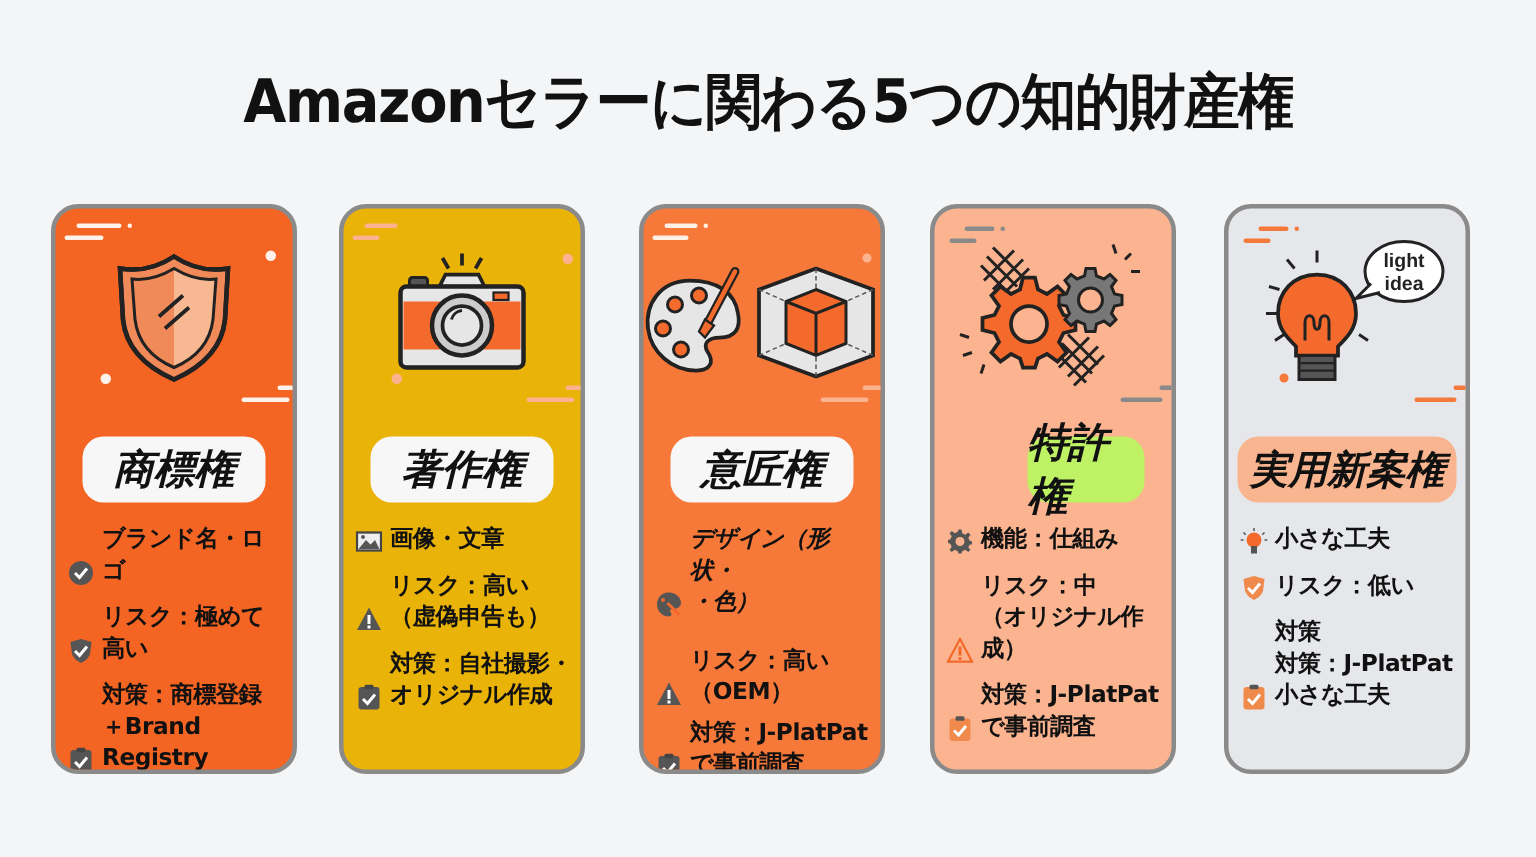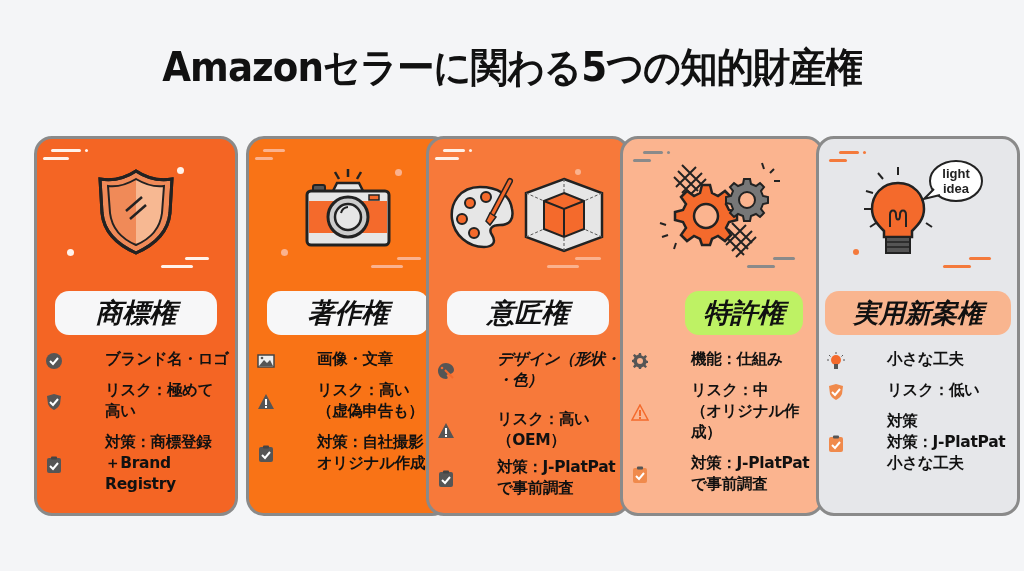--- a/index.html
+++ b/index.html
@@ -8,43 +8,43 @@
     background:#f4f5f7;
     font-family:"DejaVu Sans", "Liberation Sans", sans-serif;
     position:relative;
   }
   .title {
     position:absolute; left:0; top:40px; width:1024px; text-align:center;
     font-size:40px; font-weight:bold; color:#111; letter-spacing:-1px;
     transform:scaleX(0.93);
   }
   .card {
-    position:absolute; top:136px; height:380px; width:204px;
+    position:absolute; top:136px; height:380px; width:164px;
     border:3px solid #8a8a8a; border-radius:18px; box-sizing:border-box;
     overflow:hidden;
   }
   .c1 { left:34px;  background:#f46524; }
-  .c2 { left:246px; background:#f97316; }
+  .c2 { left:226px; background:#eab308; }
   .c3 { left:426px; background:#f7793a; }
   .c4 { left:620px; background:#fbb48f; }
   .c5 { left:816px; background:#e6e7ea; }
   .deco { position:absolute; height:3px; border-radius:2px; }
   .dot { position:absolute; border-radius:50%; }
   .icon-area { position:absolute; left:0; top:14px; width:100%; height:120px; }
   .icon-area svg { position:absolute; left:50%; transform:translateX(-50%); top:14px; }
   .pill {
     position:absolute; left:18px; right:18px; top:152px; height:44px;
     border-radius:14px; display:flex; align-items:center; justify-content:center;
     font-size:27px; font-weight:bold; color:#111;font-style:italic;
   }
   .pill.light { background:#f7f7f8; }
   .pill.peach { background:#bef264;margin-left:44px; }
   .pill.peach2 { background:#f9b58f; left:6px; right:6px; font-size:26px; }
   .list { position:absolute; left:8px; right:4px; top:210px; }
-  .item { display:flex; align-items:center; margin-bottom:10px;gap:37px; }
+  .item { display:flex; align-items:flex-end; margin-bottom:10px; }
   .item .ico { width:18px; height:18px; flex:0 0 18px; margin-top:2px; margin-right:5px; }
   .item .txt { font-size:15.5px; font-weight:bold; color:#111; line-height:21px; white-space:pre-line; letter-spacing:-0.3px; }
 </style>
 </head>
 <body>
 
 <div class="title">Amazonセラーに関わる5つの知的財産権</div>
 
 <div class="card c1">
   <div class="deco" style="left:14px;top:10px;width:30px;background:#fff2ea;"></div>

